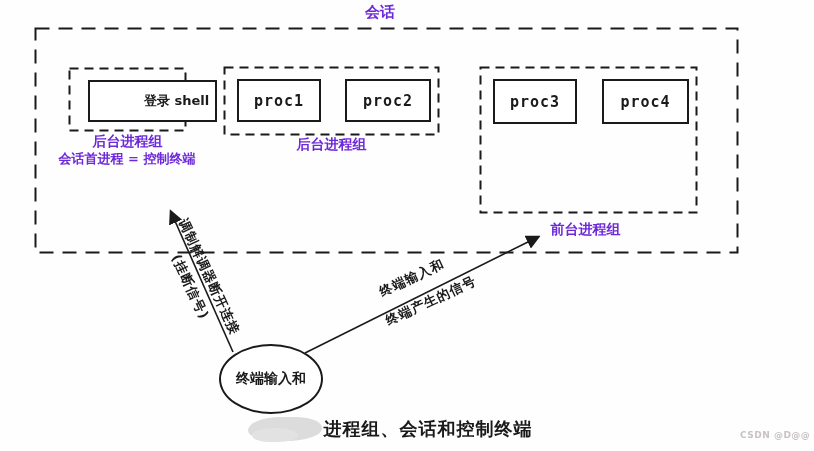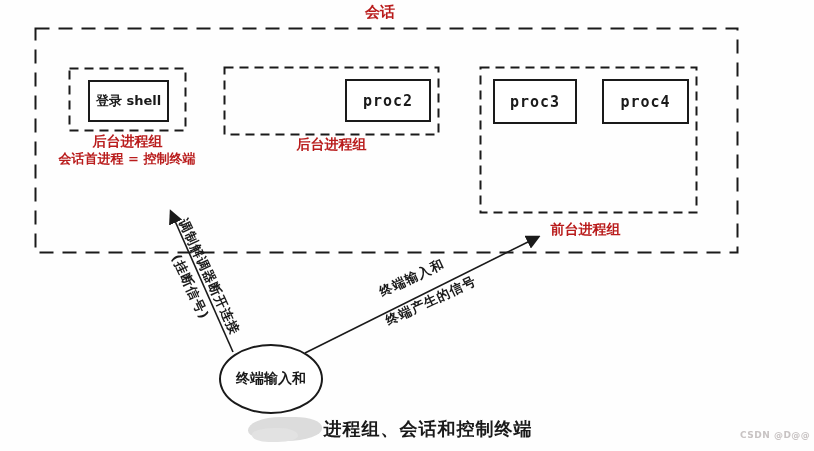--- a/index.html
+++ b/index.html
@@ -1,32 +1,32 @@
 <!DOCTYPE html>
 <html><head>
 <meta charset="utf-8">
 <style>
   html,body{margin:0;padding:0;background:#fff;}
   .canvas{
     position:relative;width:814px;height:451px;background:#fefefe;overflow:hidden;
     font-family:"DejaVu Sans","Liberation Sans",sans-serif;color:#1a1a1a;
   }
   .lines{position:absolute;left:0;top:0;width:814px;height:451px;}
-  .lbl{position:absolute;font-weight:bold;color:#b91c1c;white-space:nowrap;}
+  .lbl{position:absolute;font-weight:bold;color:#6d28d9;white-space:nowrap;}
   .center{text-align:center;}
   .procbox{
     position:absolute;border:2px solid #1a1a1a;background:#fff;
     display:flex;align-items:center;justify-content:center;
     font-family:"DejaVu Sans Mono","Liberation Mono",monospace;
     font-weight:bold;font-size:15px;letter-spacing:1px;
   }
   .loginbox{
     position:absolute;border:2px solid #1a1a1a;background:#fff;
     display:flex;align-items:center;justify-content:center;
-    font-weight:bold;font-size:13px;
+    font-weight:bold;font-size:13px;padding-left:48px;
   }
   .ellipse{
     position:absolute;left:219px;top:344px;width:100px;height:66px;
     border:2px solid #1a1a1a;border-radius:50%;background:#fff;
     display:flex;align-items:center;justify-content:center;
     font-weight:bold;font-size:14px;
   }
   .rot{
     position:absolute;font-weight:bold;font-size:13px;white-space:nowrap;
     letter-spacing:1px;transform-origin:center center;
@@ -64,20 +64,21 @@
 
     <line x1="305" y1="353" x2="538" y2="237" stroke="#1a1a1a" stroke-width="1.6" marker-end="url(#ah)"></line>
   </svg>
 
   <div class="lbl center" style="left:340px;top:3px;width:80px;font-size:15px;">会话</div>
 
   <div class="loginbox" style="left:88px;top:80px;width:77px;height:38px;">登录 shell</div>
   <div class="lbl center" style="left:50px;top:133px;width:155px;font-size:14px;">后台进程组</div>
   <div class="lbl center" style="left:32px;top:150px;width:190px;font-size:13px;">会话首进程 = 控制终端</div>
 
+  <div class="procbox" style="left:237px;top:79px;width:80px;height:39px;">proc1</div>
   <div class="procbox" style="left:345px;top:79px;width:82px;height:39px;">proc2</div>
   <div class="lbl center" style="left:244px;top:136px;width:175px;font-size:14px;">后台进程组</div>
 
   <div class="procbox" style="left:493px;top:79px;width:80px;height:41px;">proc3</div>
   <div class="procbox" style="left:602px;top:79px;width:83px;height:41px;">proc4</div>
   <div class="lbl center" style="left:498px;top:214px;width:175px;font-size:14px;margin-top:7px;">前台进程组</div>
 
   <div class="ellipse">终端输入和</div>
 
   <div class="rot" style="left:209px;top:277px;transform:translate(-50%,-50%) rotate(65deg);">调制解调器断开连接</div>

